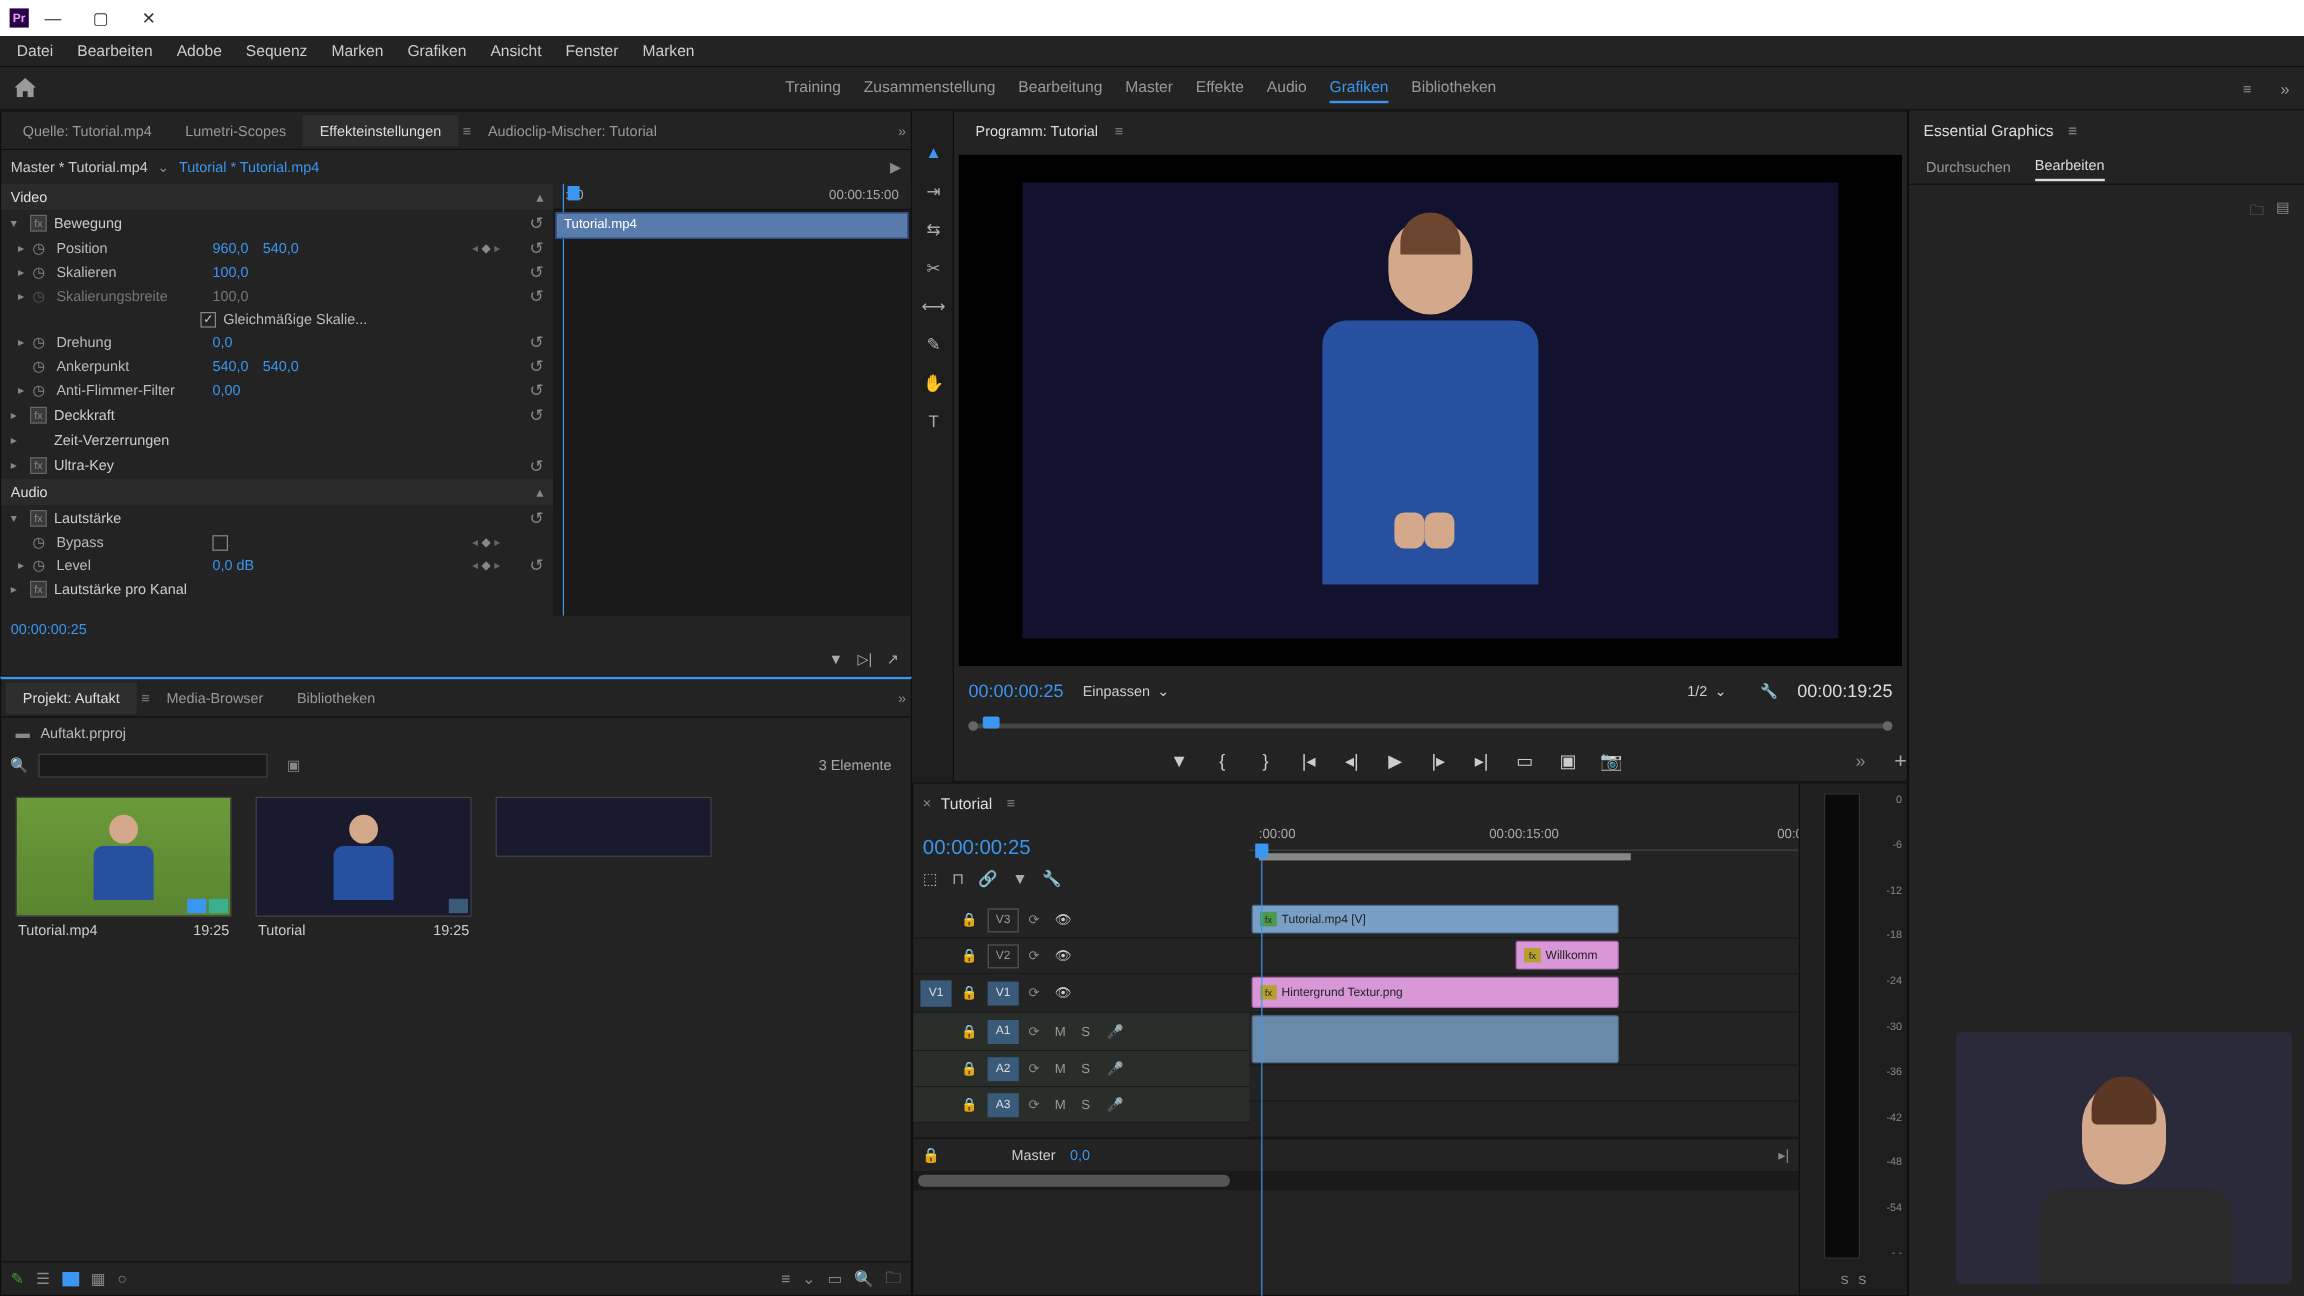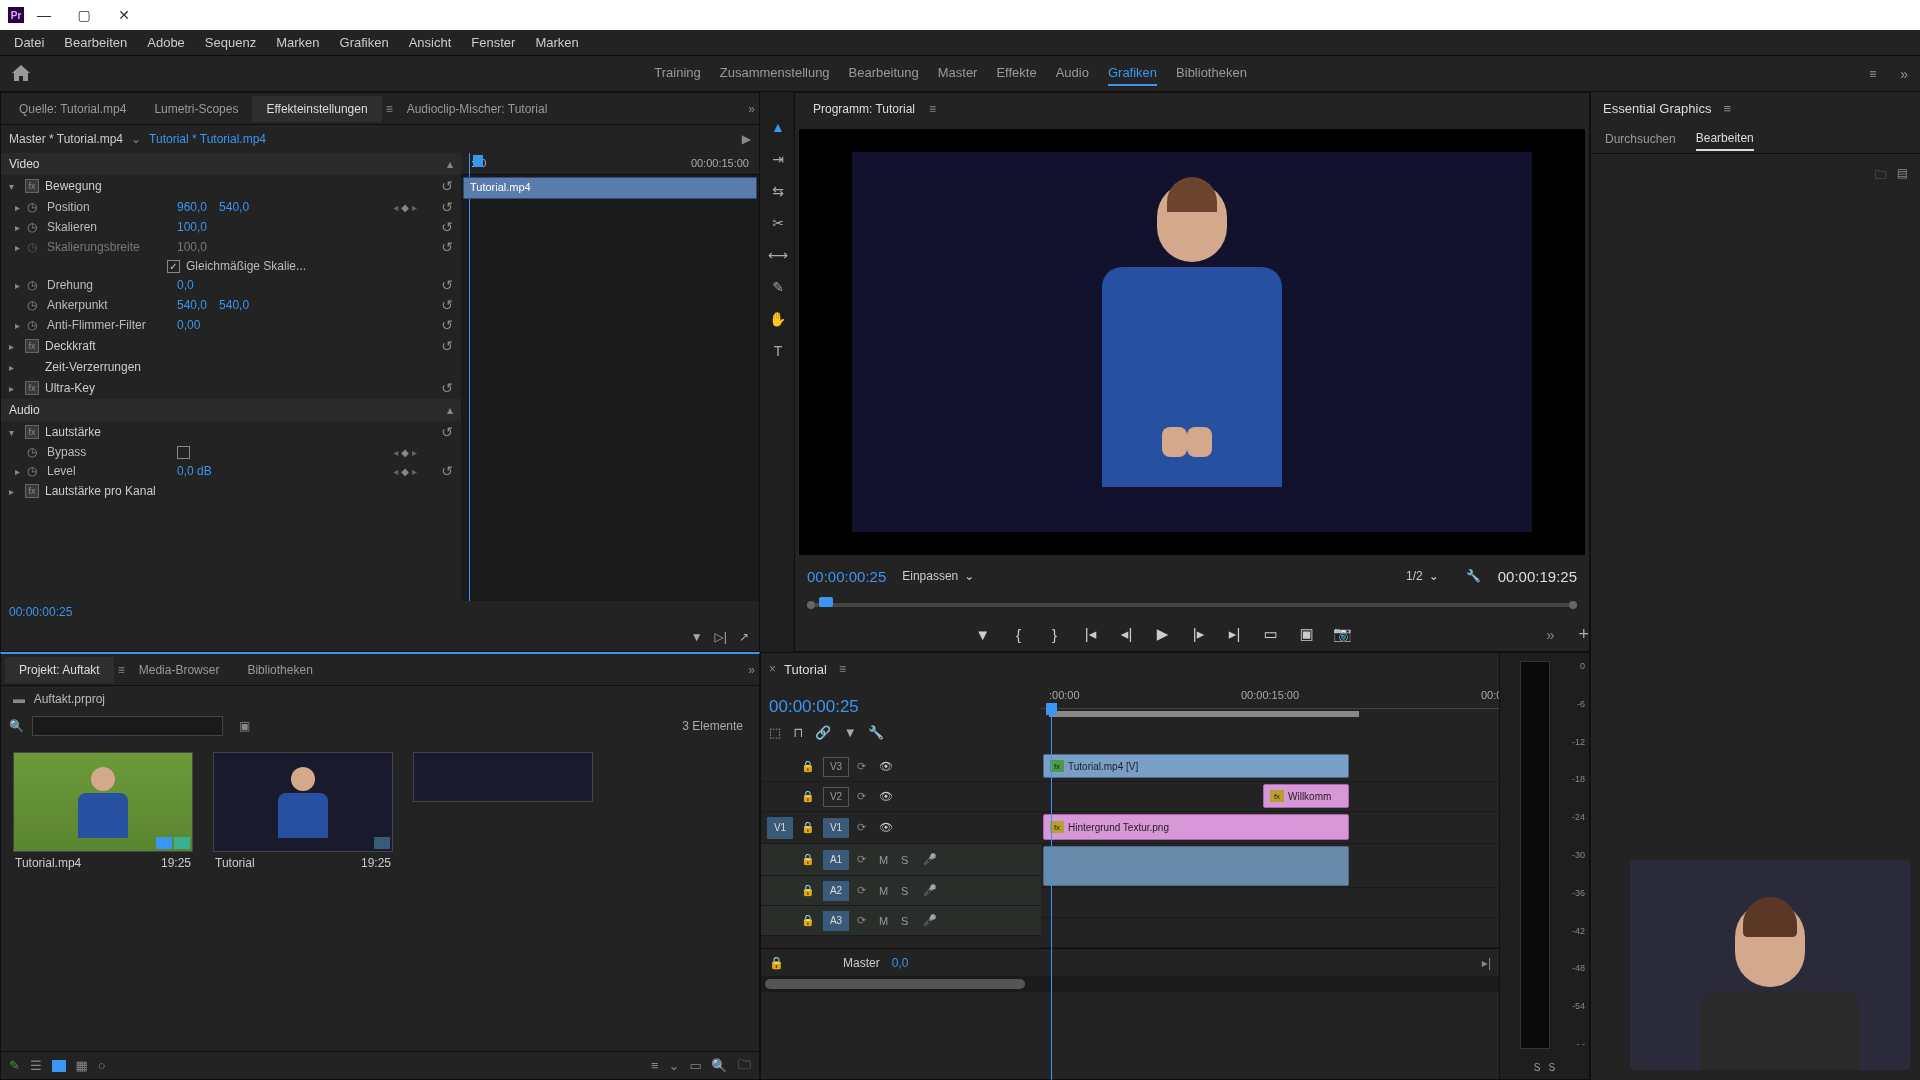--- a/index.html
+++ b/index.html
@@ -13,21 +13,21 @@
 .menubar-item{padding:4px 10px;color:#ccc;font-size:13px}
 .workspace-bar{height:36px;background:#232323;display:flex;align-items:center;padding:0 12px;gap:24px;border-bottom:1px solid #0f0f0f}
 .home-icon{width:20px;height:18px;color:#999}
 .workspace-tabs{display:flex;gap:19px;margin-left:auto;margin-right:auto}
 .workspace-tab{color:#999;font-size:13px;padding:4px 0}
 .workspace-tab.active{color:#3a96f0;border-bottom:2px solid #3a96f0}
 .workspace-menu-icon{color:#999}
 .chevrons{color:#999;font-size:14px}
 .main-layout{display:flex;height:calc(100% - 92px)}
 .left-col{width:760px;display:flex;flex-direction:column}
-.source-panel{height:560px;border:1px solid #0f0f0f;display:flex;flex-direction:column;background:#232323}
+.source-panel{height:472px;border:1px solid #0f0f0f;display:flex;flex-direction:column;background:#232323}
 .panel-tabs{height:32px;display:flex;align-items:center;border-bottom:1px solid #0f0f0f;padding:0 4px}
 .panel-tab{padding:6px 14px;color:#999;font-size:12px}
 .panel-tab.active{background:#2e2e2e;color:#ddd}
 .tab-menu-icon{color:#888;margin-left:4px}
 .master-bar{height:28px;display:flex;align-items:center;padding:0 8px;font-size:12px;color:#ccc;gap:8px}
 .master-bar .linked{color:#3a96f0}
 .chev-down{color:#888}
 .effect-body{flex:1;display:flex}
 .effect-list{width:460px;overflow-y:auto}
 .effect-mini-timeline{flex:1;background:#1a1a1a;position:relative}

